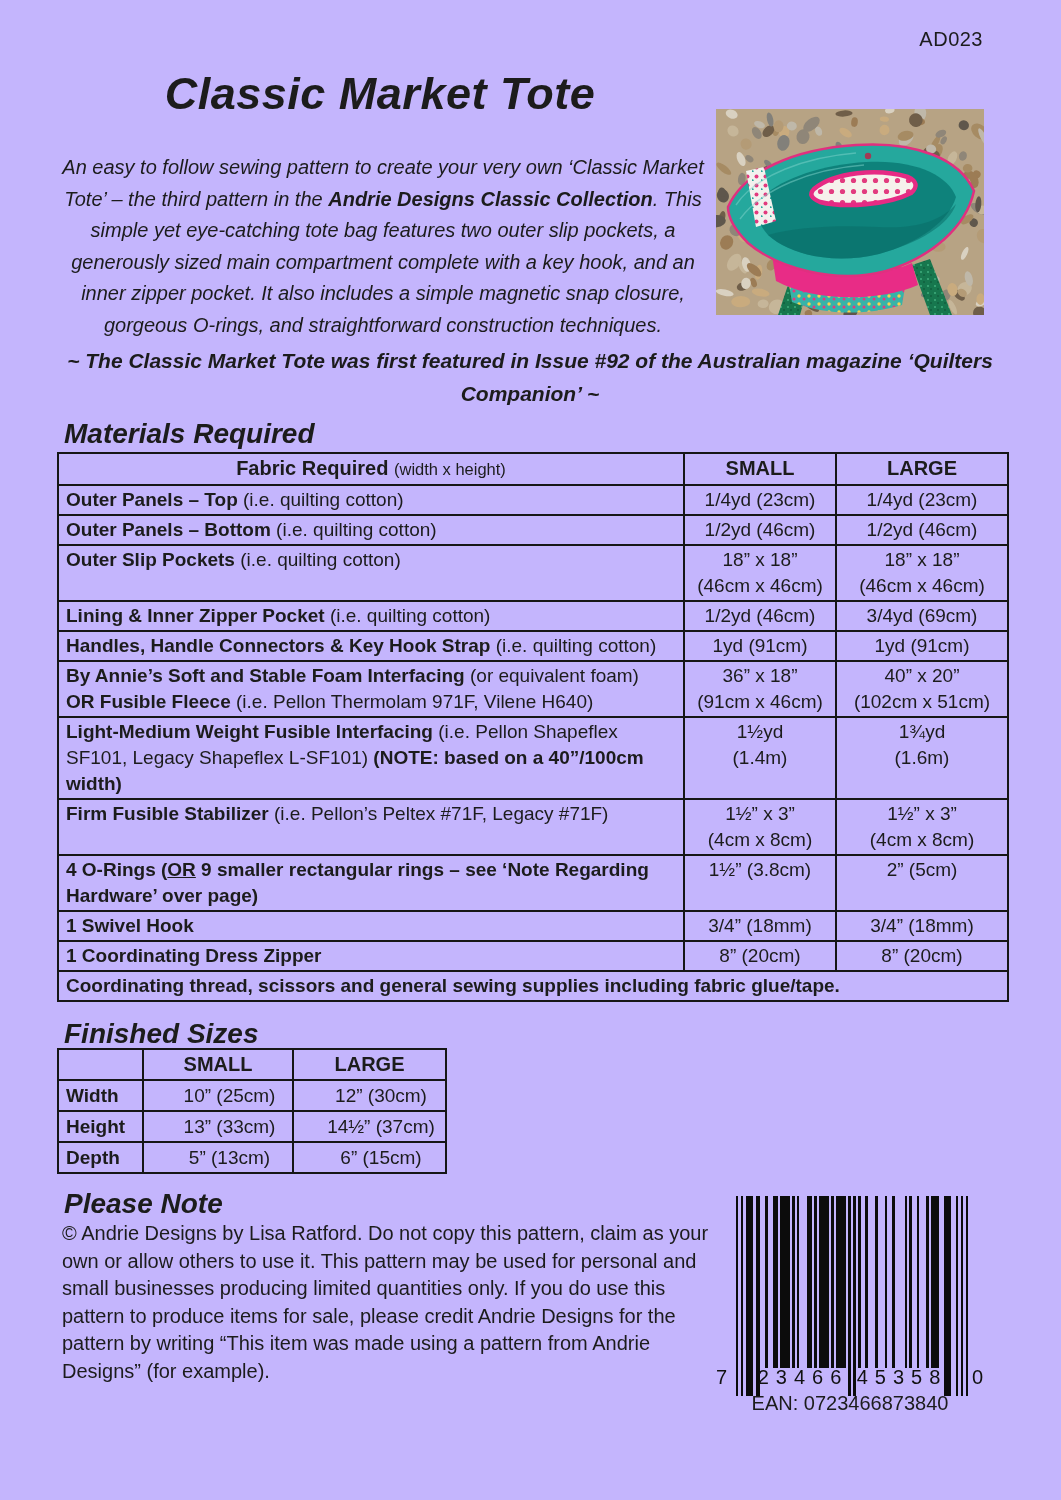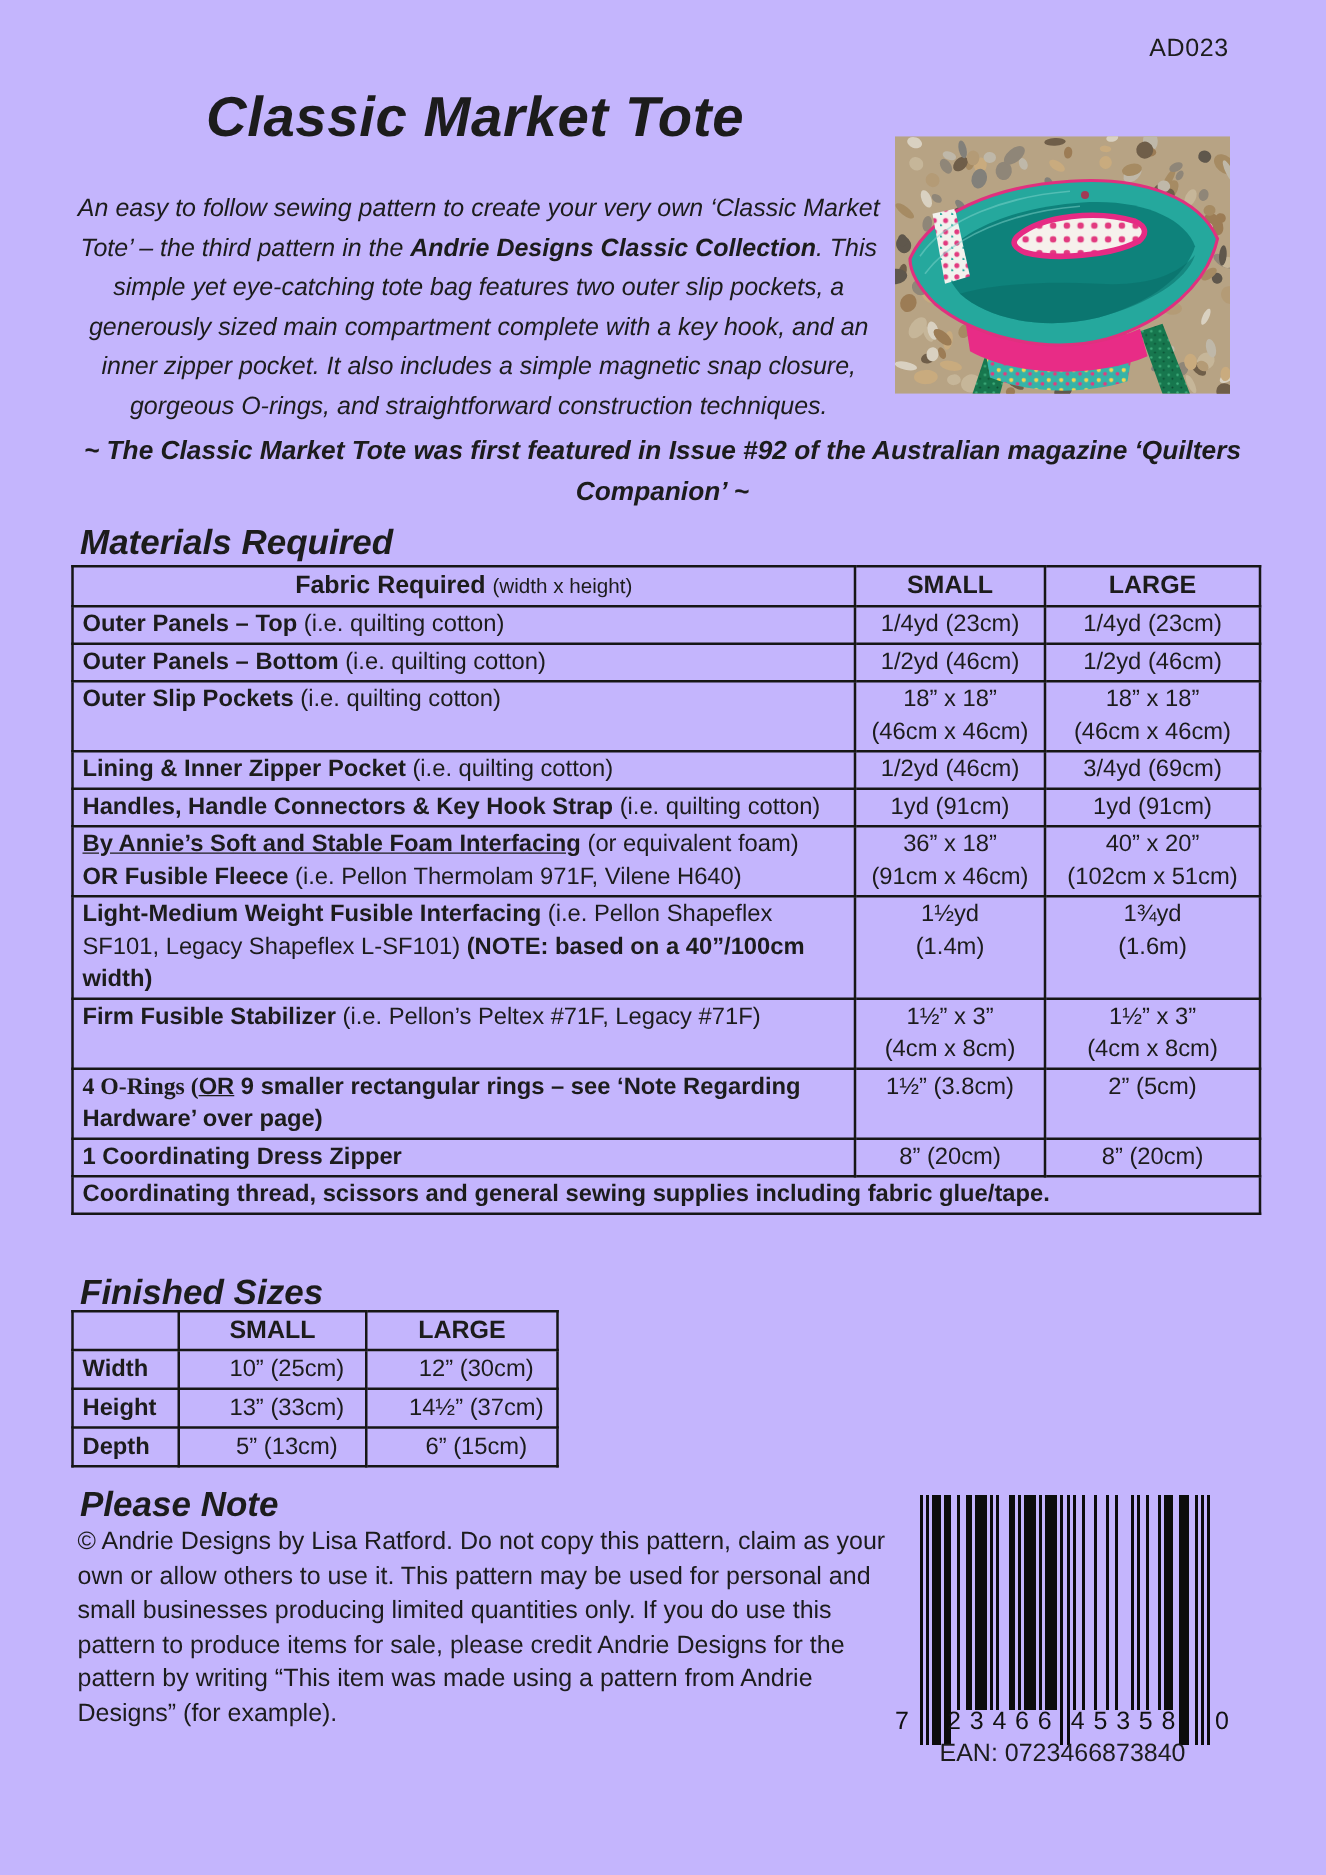--- a/index.html
+++ b/index.html
@@ -326,44 +326,49 @@
           <td class="lbl"><span style="font-weight: 700;">Lining &amp; Inner Zipper Pocket</span><span> (i.e. quilting cotton)</span></td>
           <td class="val">1/2yd (46cm)</td>
           <td class="val">3/4yd (69cm)</td>
         </tr>
         <tr>
           <td class="lbl"><span style="font-weight: 700;">Handles, Handle Connectors &amp; Key Hook Strap</span><span> (i.e. quilting cotton)</span></td>
           <td class="val">1yd (91cm)</td>
           <td class="val">1yd (91cm)</td>
         </tr>
         <tr>
-          <td class="lbl"><span style="font-weight: 700; text-decoration: underline;">By Annie’s Soft and Stable Foam Interfacing</span><span> (or equivalent foam)</span><br><span style="font-weight: 700;">OR Fusible Fleece</span><span> (i.e. Pellon Thermolam 971F, Vilene H640)</span></td>
+          <td class="lbl"><span style="font-weight: 700;">By Annie’s Soft and Stable Foam Interfacing</span><span> (or equivalent foam)</span><br><span style="font-weight: 700;">OR Fusible Fleece</span><span> (i.e. Pellon Thermolam 971F, Vilene H640)</span></td>
           <td class="val">36” x 18”
 (91cm x 46cm)</td>
           <td class="val">40” x 20”
 (102cm x 51cm)</td>
         </tr>
         <tr>
           <td class="lbl"><span style="font-weight: 700;">Light-Medium Weight Fusible Interfacing</span><span> (i.e. Pellon Shapeflex</span><br><span>SF101, Legacy Shapeflex L-SF101) </span><span style="font-weight: 700;">(NOTE: based on a 40”/100cm</span><br><span style="font-weight: 700;">width)</span></td>
           <td class="val">1½yd
 (1.4m)</td>
           <td class="val">1¾yd
 (1.6m)</td>
         </tr>
         <tr>
           <td class="lbl"><span style="font-weight: 700;">Firm Fusible Stabilizer</span><span> (i.e. Pellon’s Peltex #71F, Legacy #71F)</span></td>
           <td class="val">1½” x 3”
 (4cm x 8cm)</td>
           <td class="val">1½” x 3”
 (4cm x 8cm)</td>
         </tr>
         <tr>
-          <td class="lbl"><span style="font-weight: 700; font-family: Liberation Serif, serif;">4 O-Rings (</span><span style="font-weight: 700; text-decoration: underline;">OR</span><span style="font-weight: 700;"> 9 smaller rectangular rings – see ‘Note Regarding</span><br><span style="font-weight: 700;">Hardware’ over page)</span></td>
+          <td class="lbl"><span style="font-weight: 700;">4 O-Rings (</span><span style="font-weight: 700; text-decoration: underline;">OR</span><span style="font-weight: 700;"> 9 smaller rectangular rings – see ‘Note Regarding</span><br><span style="font-weight: 700;">Hardware’ over page)</span></td>
           <td class="val">1½” (3.8cm)</td>
           <td class="val">2” (5cm)</td>
+        </tr>
+        <tr>
+          <td class="lbl"><span style="font-weight: 700;">1 Swivel Hook</span></td>
+          <td class="val">3/4” (18mm)</td>
+          <td class="val">3/4” (18mm)</td>
         </tr>
         <tr>
           <td class="lbl"><span style="font-weight: 700;">1 Coordinating Dress Zipper</span></td>
           <td class="val">8” (20cm)</td>
           <td class="val">8” (20cm)</td>
         </tr>
       </tbody>
     <tbody>
       <tr class="mat-footer">
         <td colspan="3">Coordinating thread, scissors and general sewing supplies including fabric glue/tape.</td>

